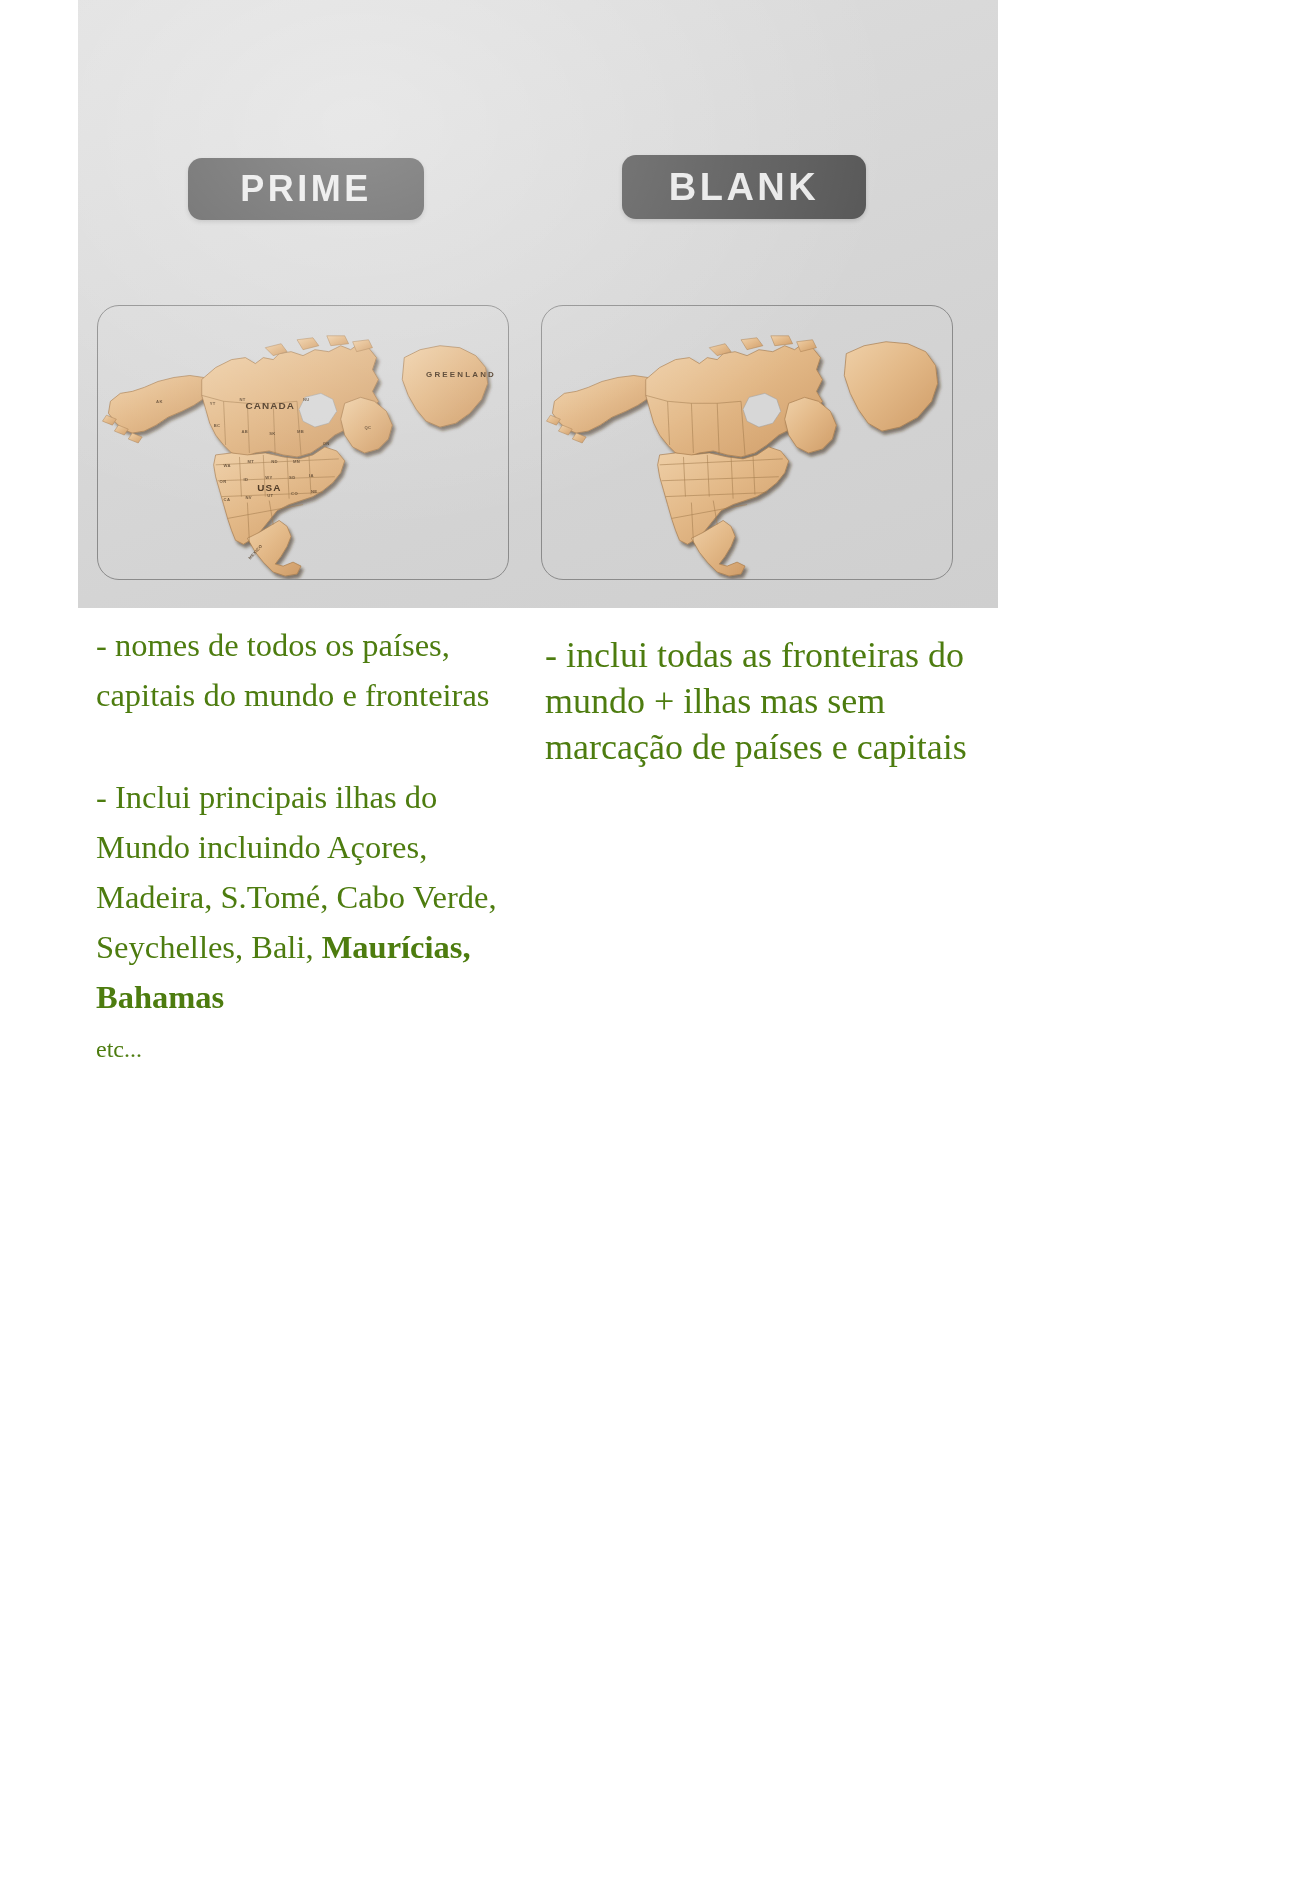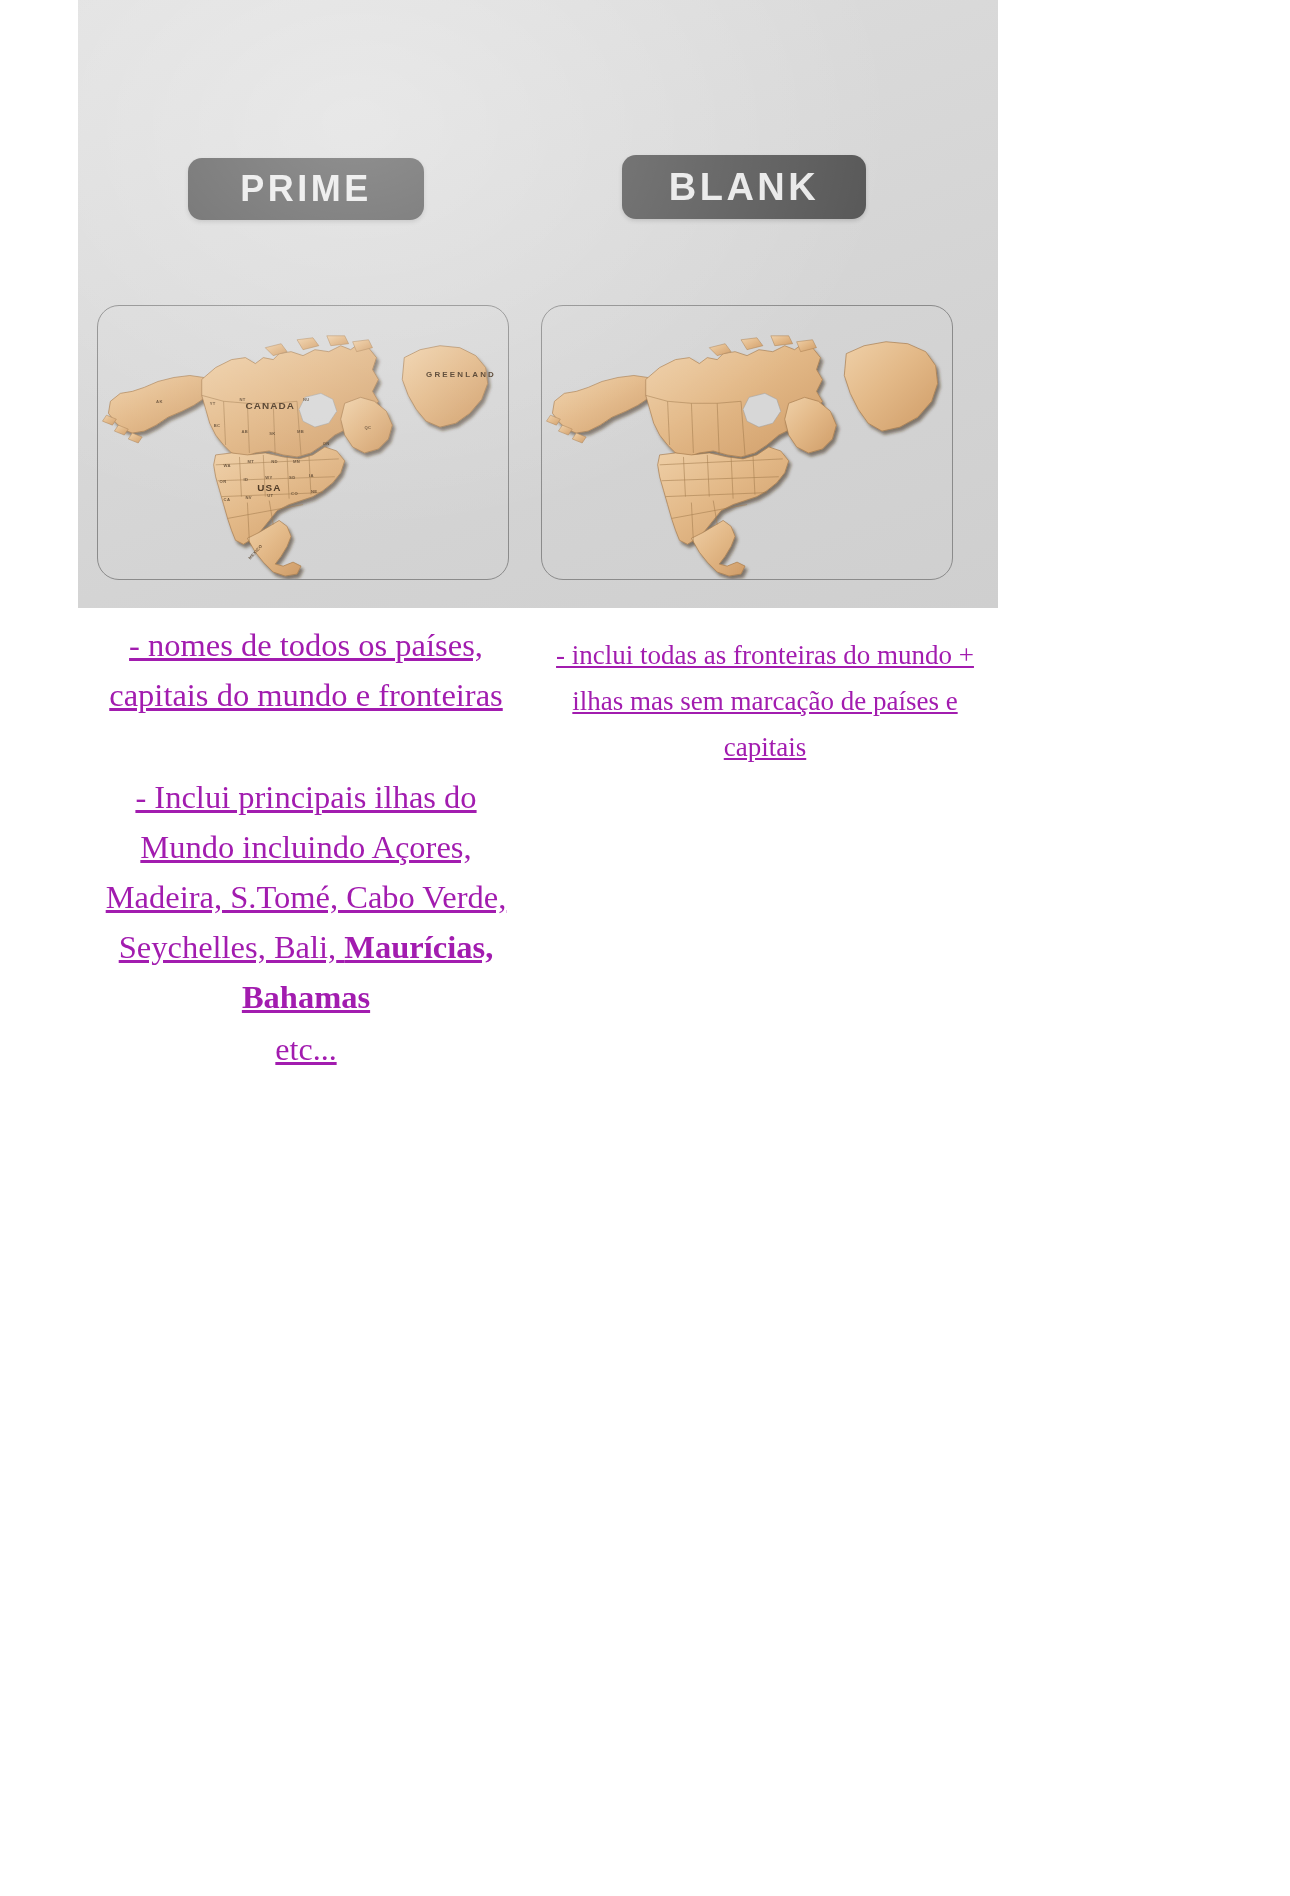--- a/index.html
+++ b/index.html
@@ -79,34 +79,33 @@
     font-weight: bold;
   }
   .lbl-big   { font-size: 10px; letter-spacing: 1.1px; }
   .lbl-green { font-size: 8px;  letter-spacing: 2.2px; }
   .lbl-tiny  { font-size: 4.2px; letter-spacing: .3px; opacity: .78; }
 
   
   .text-wrap { position: absolute; left: 0; top: 608px; width: 1290px; }
   .col {
     position: absolute;
-    text-align: center;
-    color: #a21caf;
-    text-decoration: underline;
+    text-align: left;
+    color: #4d7c0f;
   }
   .col-left  { left: 96px;  top: 12px;  width: 420px; }
   .col-right { left: 545px; top: 24px;  width: 440px; }
 
   .para { margin: 0 0 0 0; }
   .para + .para { margin-top: 52px; }
 
   .para-l { font-size: 32.5px; line-height: 50px; }
-  .para-r { font-size: 27px; line-height: 46px; }
+  .para-r { font-size: 36px; line-height: 46px; }
   .bold   { font-weight: bold; }
-  .etc    { font-size: 32px; display: block; margin-top: 2px; }
+  .etc    { font-size: 24px; display: block; margin-top: 2px; }
 </style>
 </head>
 <body>
 
 <div class="photo">
 
   <div class="badge prime">PRIME</div>
 
   <div class="badge blank">BLANK</div>
 

